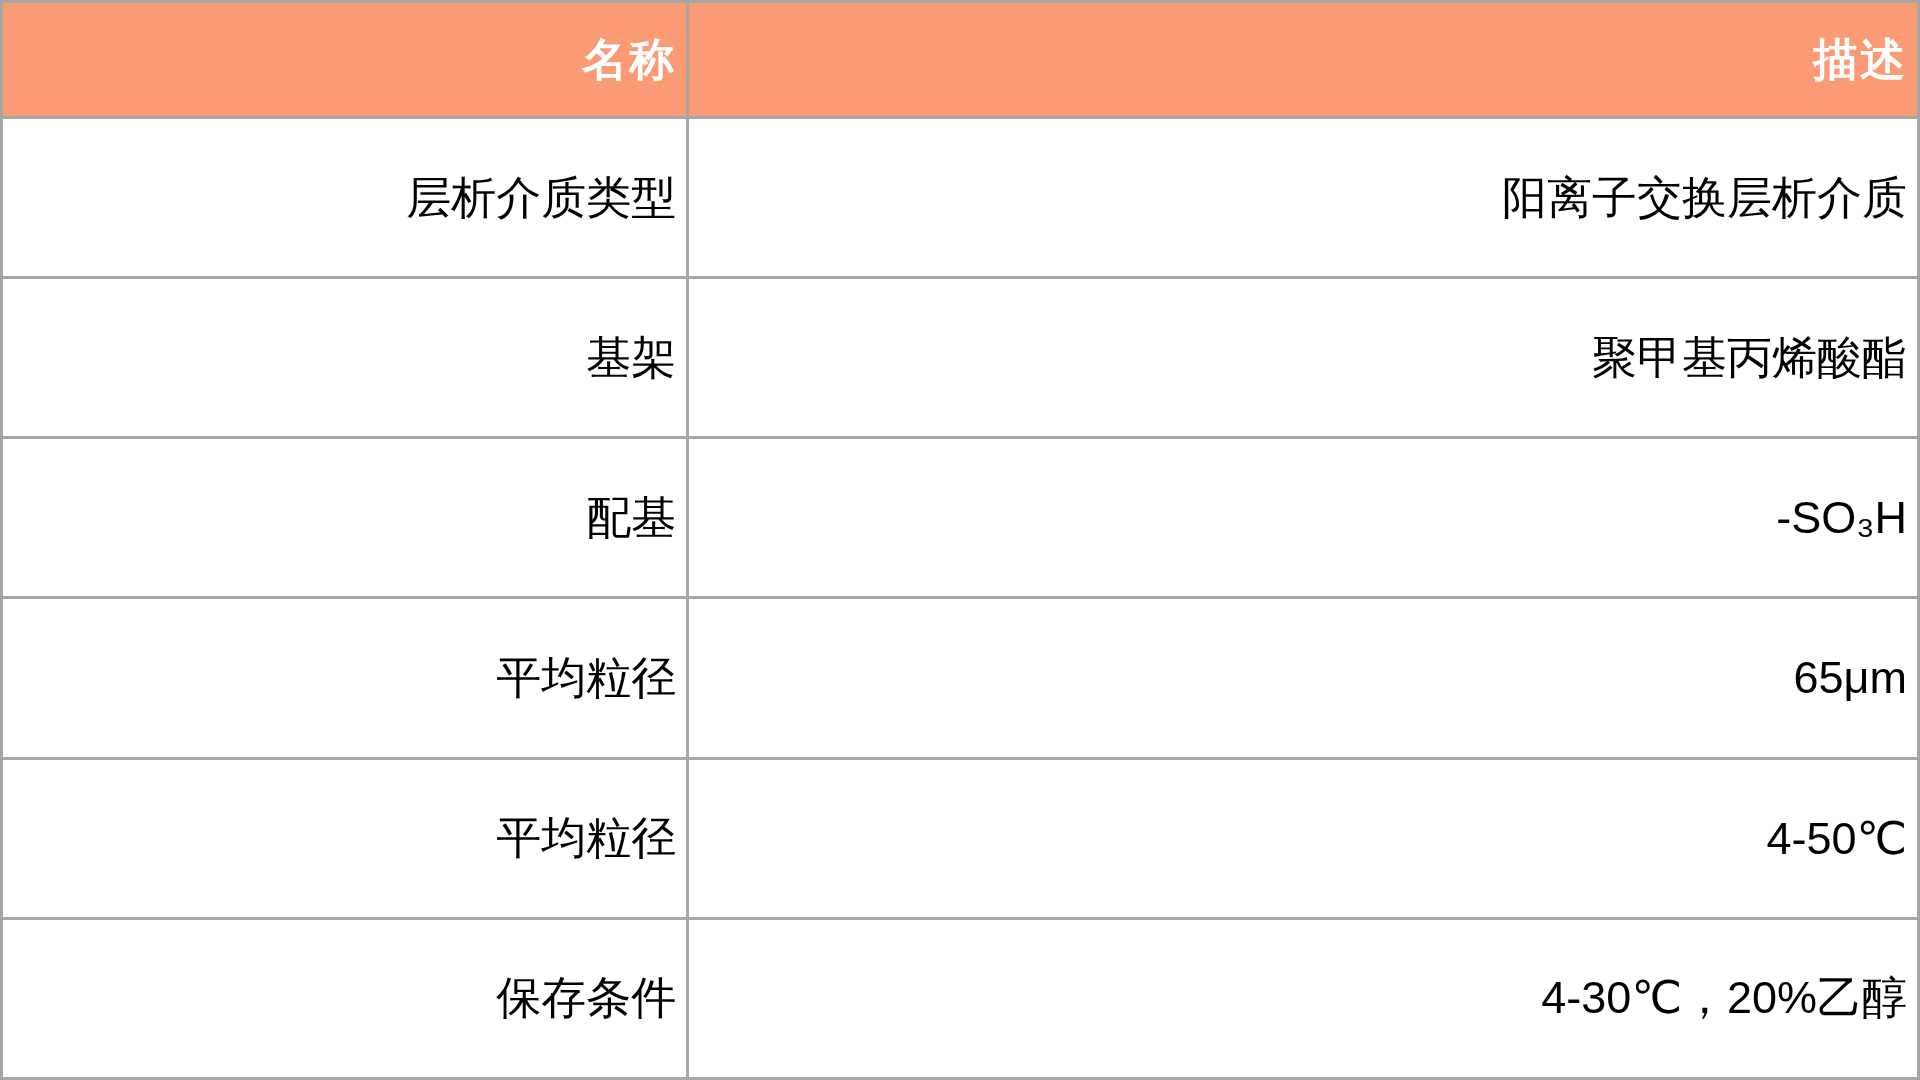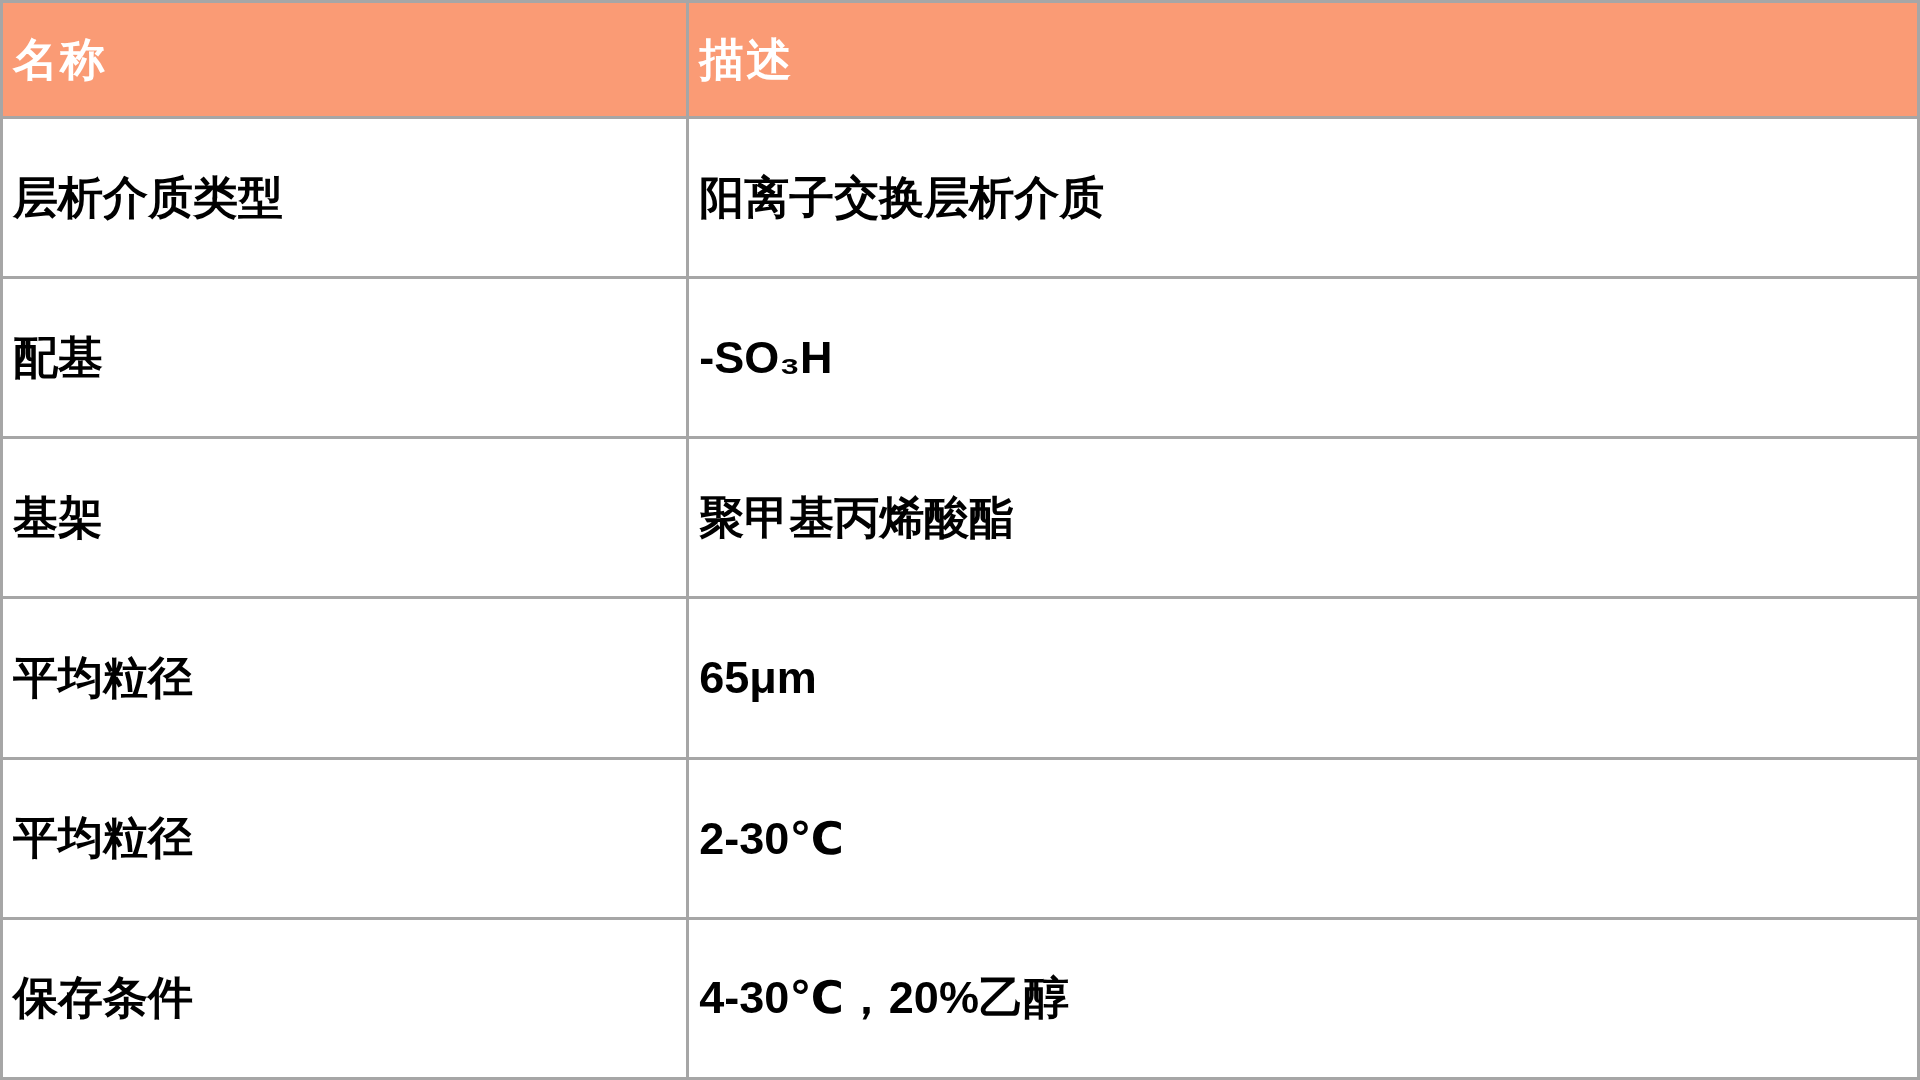--- a/index.html
+++ b/index.html
@@ -12,21 +12,21 @@
   }
   table.spec-table {
     width: 1920px;
     height: 1080px;
     border-collapse: collapse;
     table-layout: fixed;
   }
   table.spec-table th,
   table.spec-table td {
     border: 3px solid #a6a6a6;
-    text-align: left;
+    text-align: right;
     vertical-align: middle;
     padding: 0 10px;
     overflow: hidden;
   }
   table.spec-table thead tr {
     height: 116px;
   }
   table.spec-table tbody tr {
     height: 120px;
   }
@@ -34,21 +34,21 @@
     background: #fa9b75;
     color: #ffffff;
     font-weight: bold;
     font-size: 45px;
     letter-spacing: 2px;
   }
   table.spec-table td {
     background: #ffffff;
     color: #000000;
     font-size: 45px;
-    font-weight: 700;
+    font-weight: 400;
   }
 </style>
 </head>
 <body>
 
 <table class="spec-table">
   <colgroup>
     <col style="width:35.8%">
     <col style="width:64.2%">
   </colgroup>
@@ -57,33 +57,33 @@
       <th>名称</th>
       <th>描述</th>
     </tr>
   </thead>
   <tbody>
     <tr>
       <td>层析介质类型</td>
       <td>阳离子交换层析介质</td>
     </tr>
     <tr>
+      <td>基架</td>
+      <td>聚甲基丙烯酸酯</td>
+    </tr>
+    <tr>
       <td>配基</td>
       <td>-SO₃H</td>
-    </tr>
-    <tr>
-      <td>基架</td>
-      <td>聚甲基丙烯酸酯</td>
     </tr>
     <tr>
       <td>平均粒径</td>
       <td>65μm</td>
     </tr>
     <tr>
       <td>平均粒径</td>
-      <td>2-30℃</td>
+      <td>4-50℃</td>
     </tr>
     <tr>
       <td>保存条件</td>
       <td>4-30℃，20%乙醇</td>
     </tr>
   </tbody>
 </table>
 
 </body></html>

